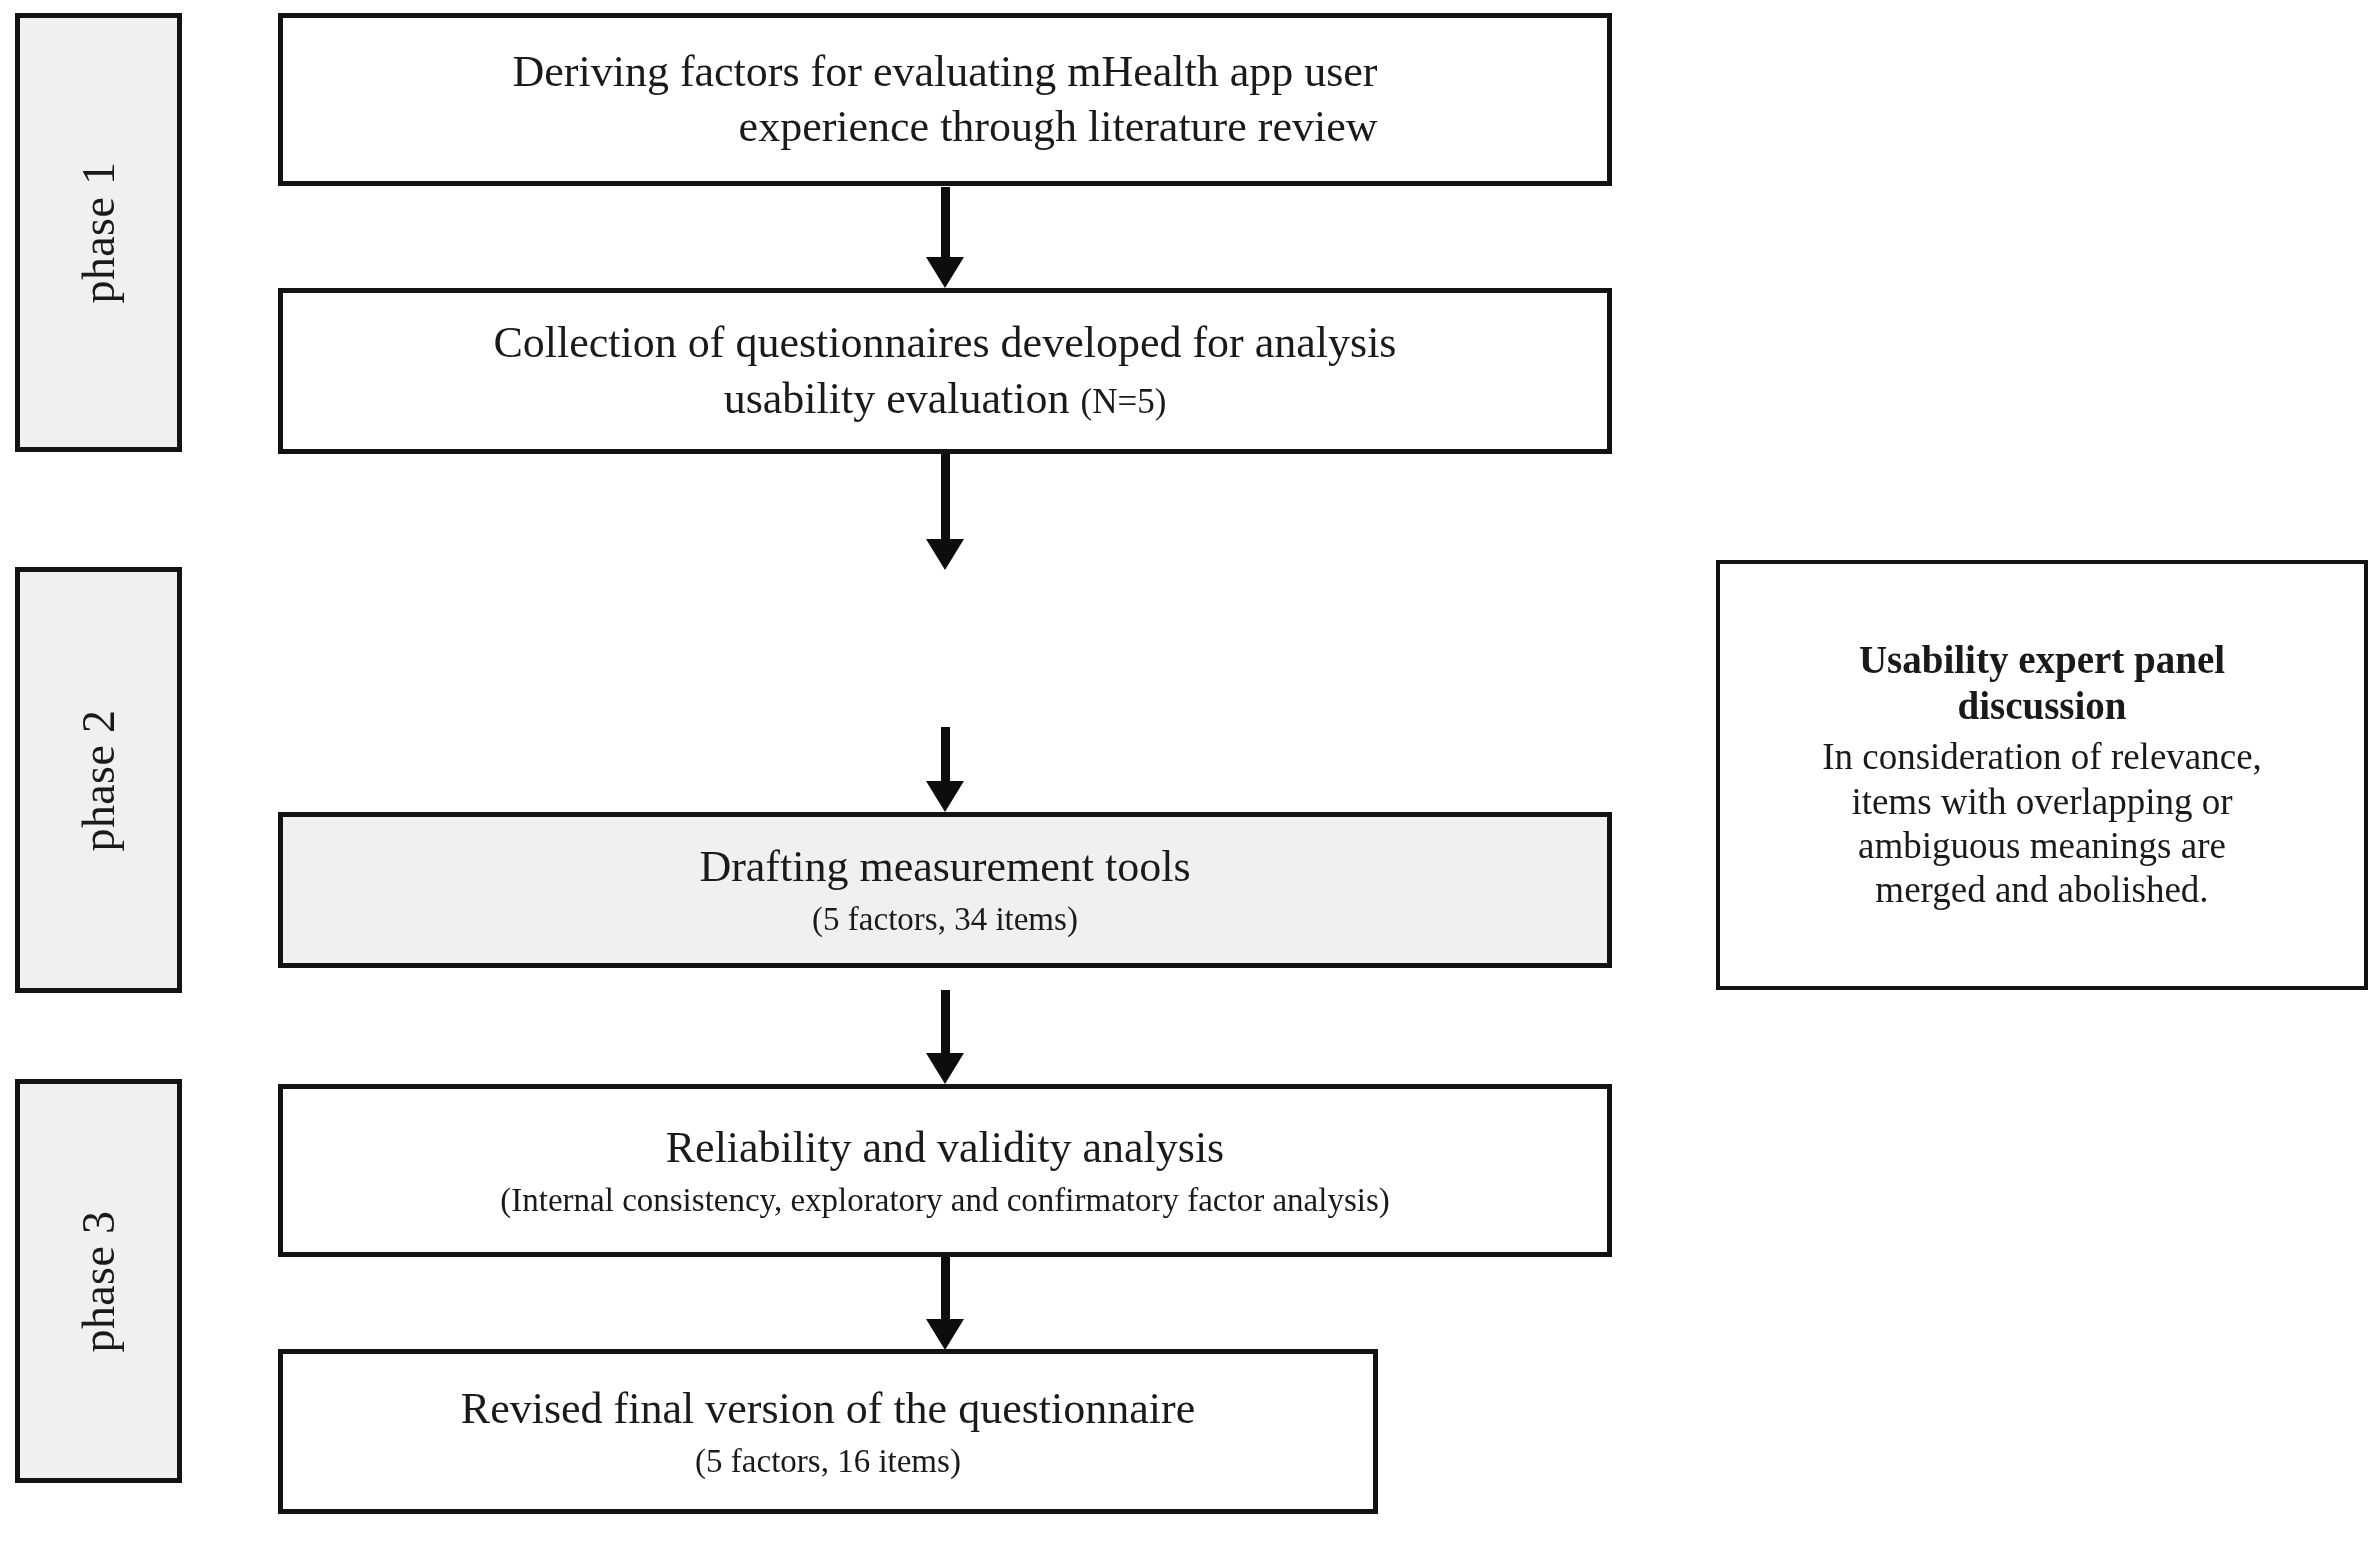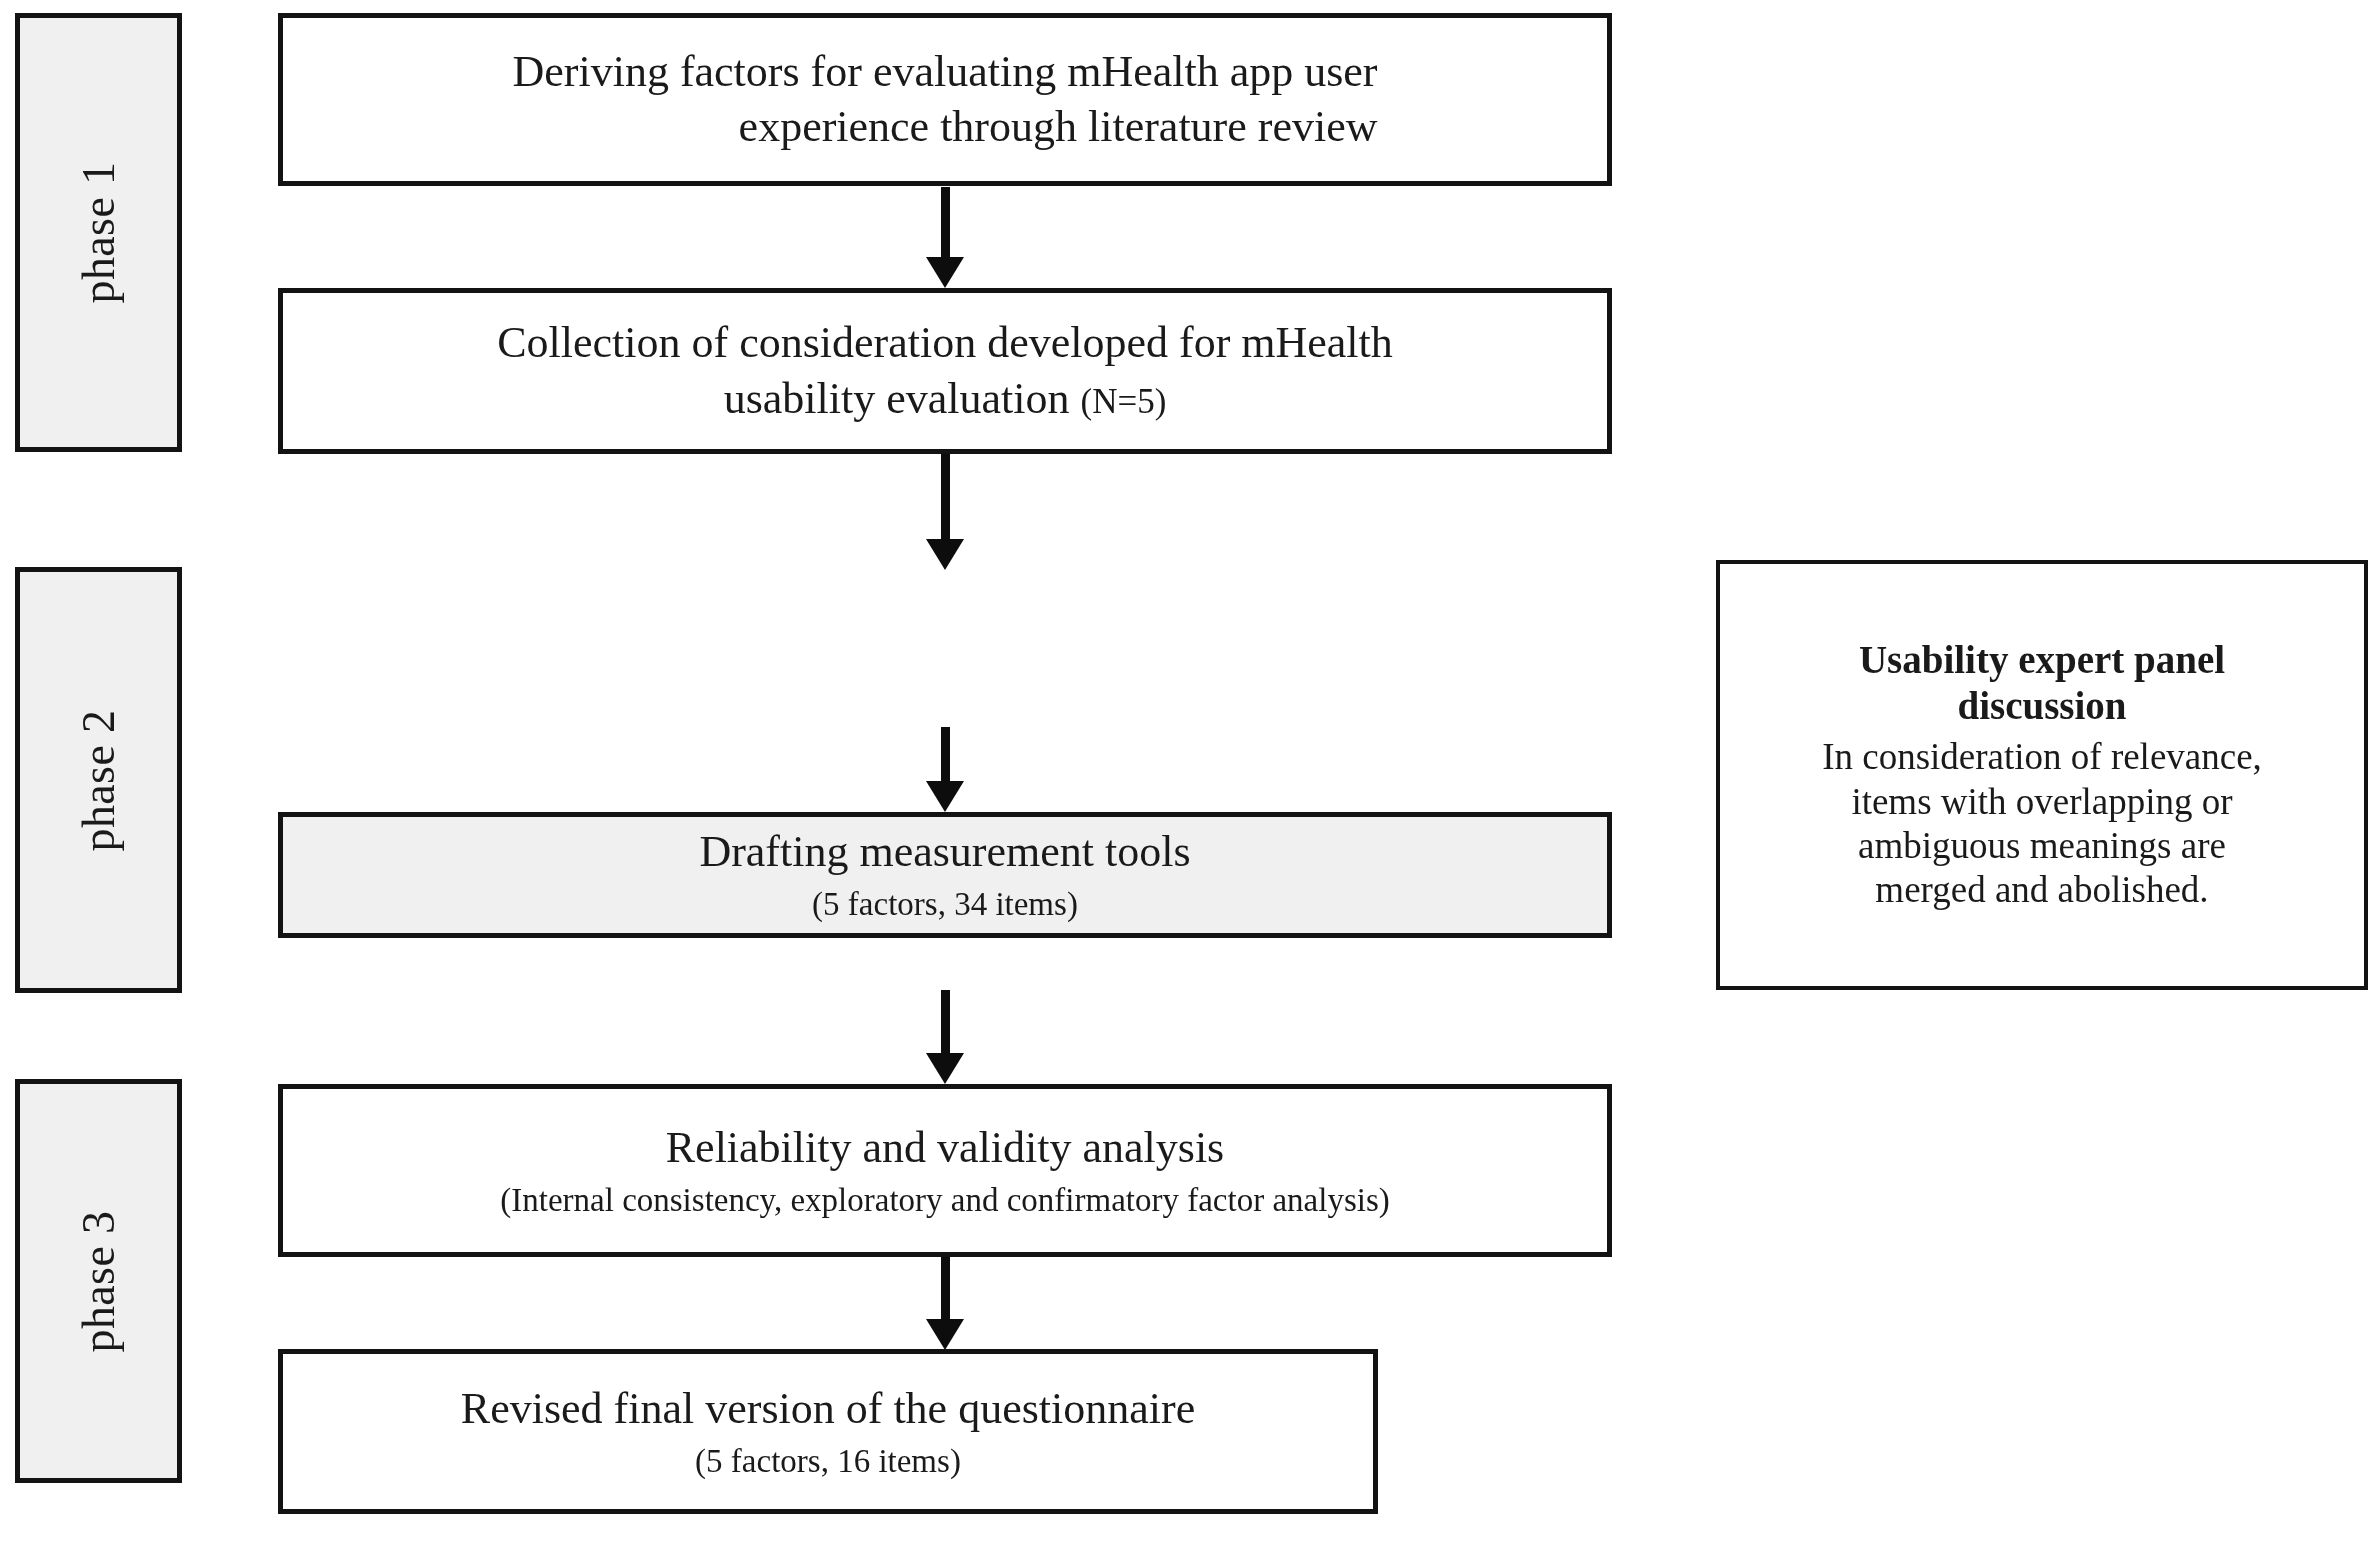--- a/index.html
+++ b/index.html
@@ -142,36 +142,36 @@
     <div class="step-main">Deriving factors for evaluating mHealth app user
 experience through literature review</div>
   </div>
 
   <div class="arrow" style="left:945px; top:187px;">
     <div class="shaft" style="height:70px;"></div>
     <div class="head" style="top:70px;"></div>
   </div>
 
   <div class="box" style="left:278px; top:288px; width:1334px; height:166px;">
-    <div class="step-main">Collection of consideration developed for mHealth</div>
+    <div class="step-main">Collection of questionnaires developed for analysis</div>
     <div class="step-main tight" style="margin-top:1.5px;"><span>usability evaluation </span><span class="inline-small">(N=5)</span></div>
   </div>
 
   <div class="arrow" style="left:945px; top:454px;">
     <div class="shaft" style="height:85px;"></div>
     <div class="head" style="top:85px;"></div>
   </div>
 
 
   <div class="arrow" style="left:945px; top:727px;">
     <div class="shaft" style="height:54px;"></div>
     <div class="head" style="top:54px;"></div>
   </div>
 
-  <div class="box shaded" style="left:278px; top:812px; width:1334px; height:126px;">
+  <div class="box shaded" style="left:278px; top:812px; width:1334px; height:156px;">
     <div class="step-main">Drafting measurement tools</div>
     <div class="step-sub">(5 factors, 34 items)</div>
   </div>
 
   <div class="arrow" style="left:945px; top:990px;">
     <div class="shaft" style="height:63px;"></div>
     <div class="head" style="top:63px;"></div>
   </div>
 
   <div class="box" style="left:278px; top:1084px; width:1334px; height:173px;">

